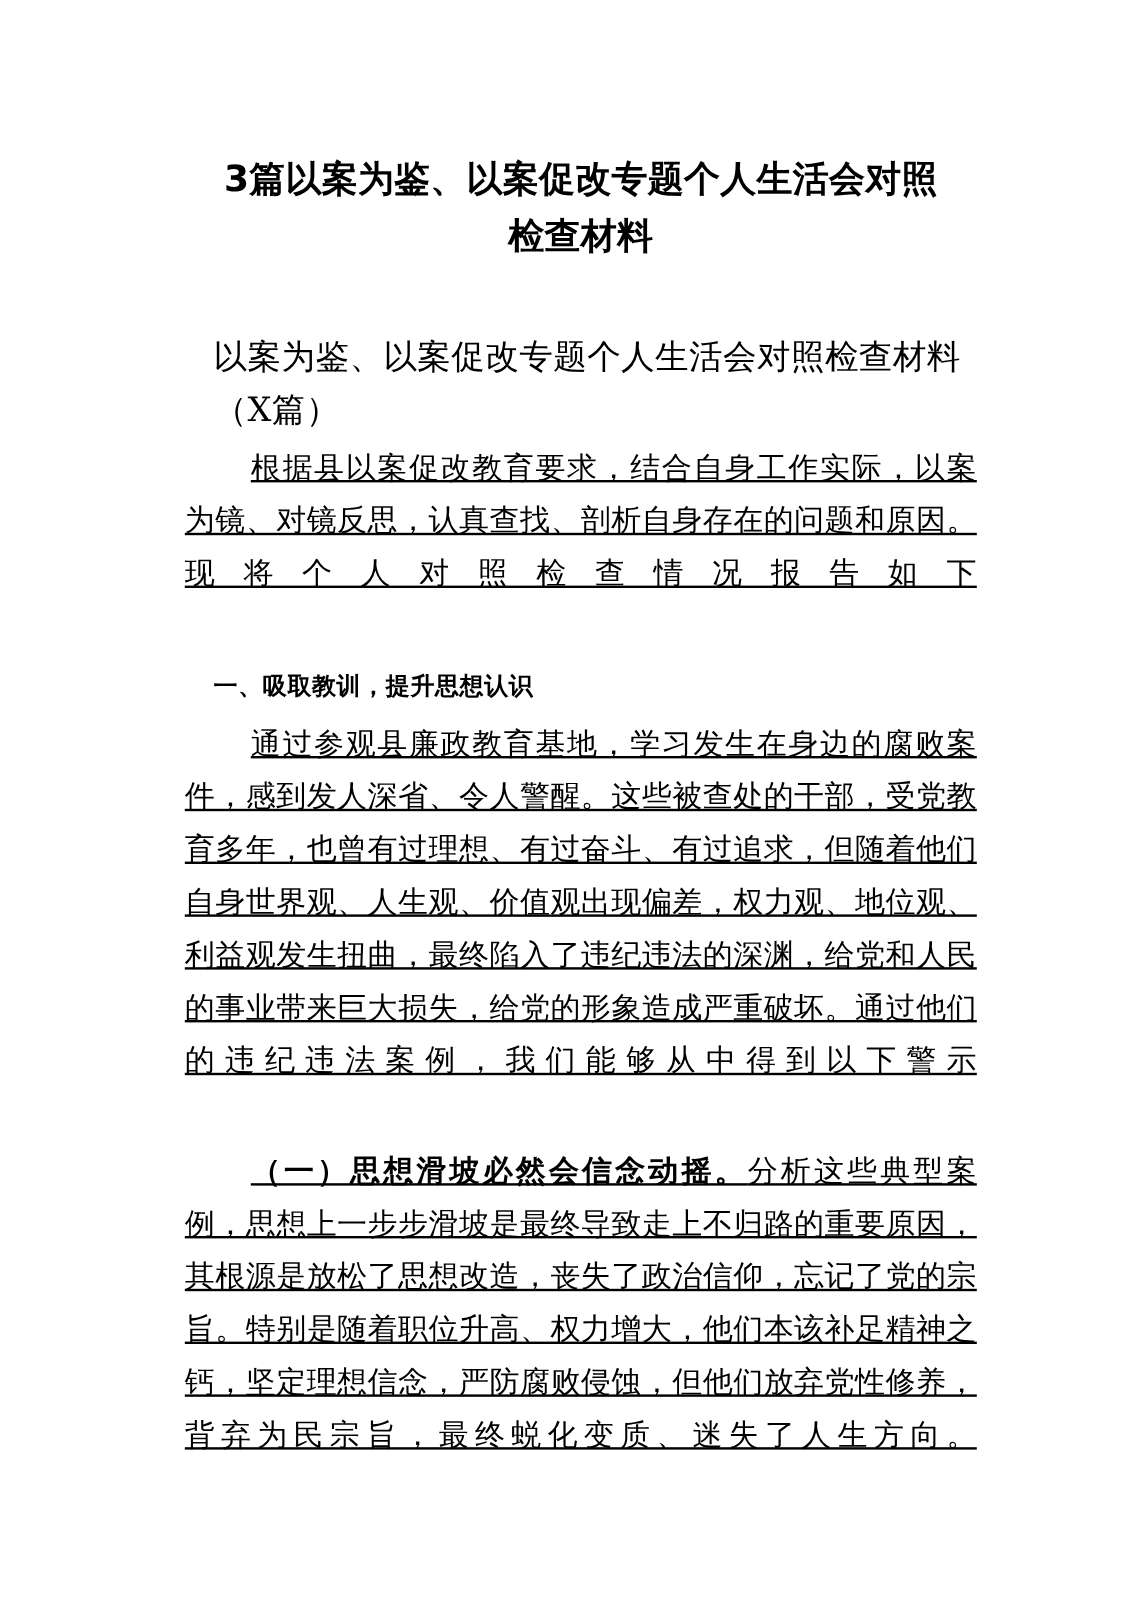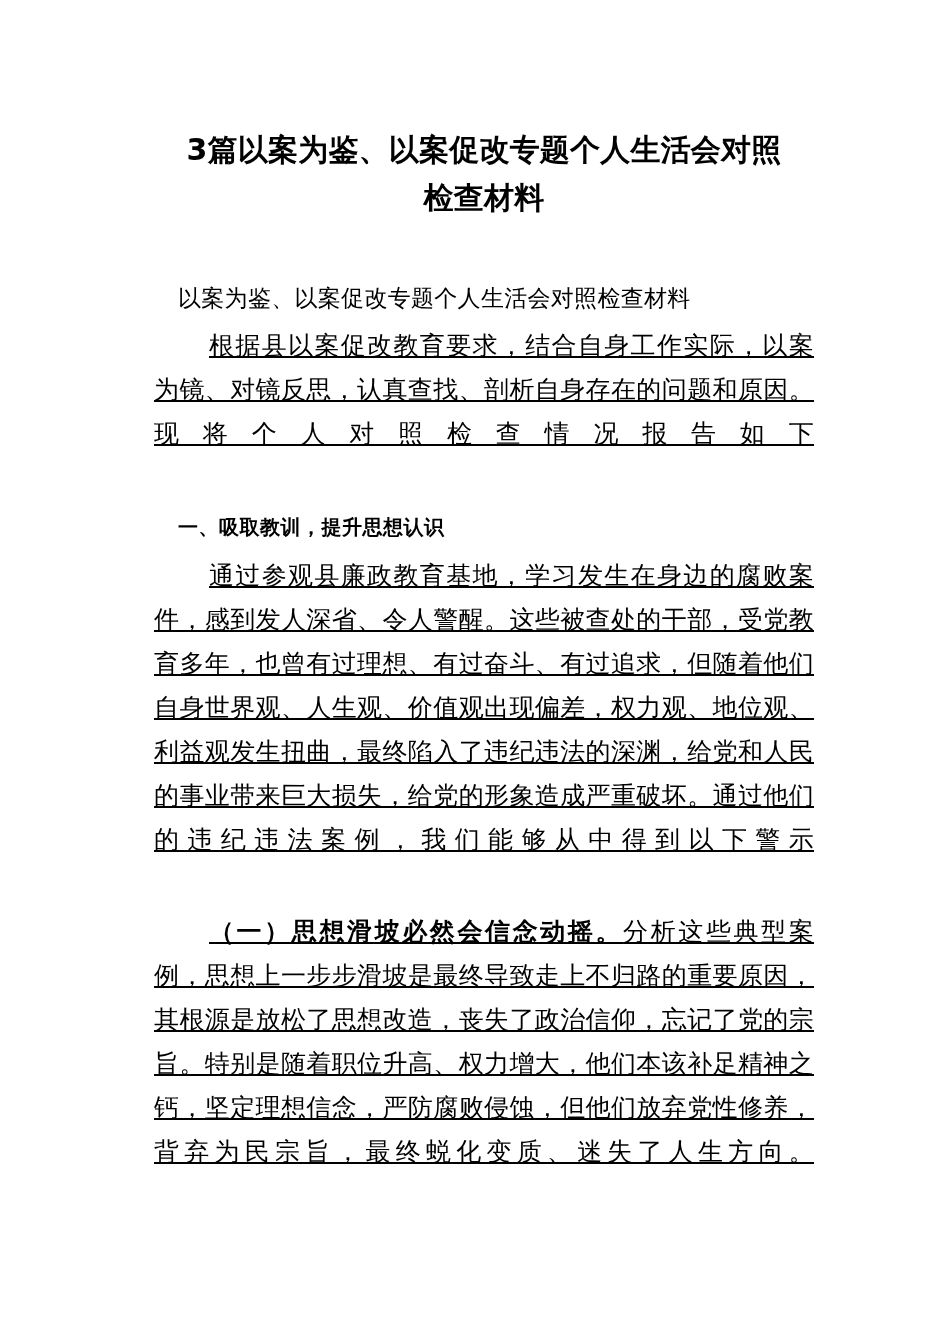--- a/index.html
+++ b/index.html
@@ -46,21 +46,21 @@
     color: #000;
   }
 
   .gap-after-title {
     height: 54px;
   }
 
   
   .subline {
     margin: 0;
-    font-size: 23px;
+    font-size: 28px;
     line-height: 44px;
     text-indent: 28px;
     text-align: left;
     letter-spacing: 0.3px;
   }
 
   .para {
     margin: 4px;
     font-size: 25px;
     line-height: 44px;
@@ -104,20 +104,21 @@
   <div class="content">
 
     <h1 class="doc-title">
       <span>3篇以案为鉴、以案促改专题个人生活会对照</span><br>
       <span>检查材料</span>
     </h1>
 
     <div class="gap-after-title"></div>
 
     <p class="subline">以案为鉴、以案促改专题个人生活会对照检查材料</p>
+    <p class="subline">（X篇）</p>
 
     <p class="para">根据县以案促改教育要求，结合自身工作实际，以案为镜、对镜反思，认真查找、剖析自身存在的问题和原因。现将个人对照检查情况报告如下</p>
 
     <h2 class="section-heading">一、吸取教训，提升思想认识</h2>
 
     <p class="para">通过参观县廉政教育基地，学习发生在身边的腐败案件，感到发人深省、令人警醒。这些被查处的干部，受党教育多年，也曾有过理想、有过奋斗、有过追求，但随着他们自身世界观、人生观、价值观出现偏差，权力观、地位观、利益观发生扭曲，最终陷入了违纪违法的深渊，给党和人民的事业带来巨大损失，给党的形象造成严重破坏。通过他们的违纪违法案例，我们能够从中得到以下警示</p>
 
     <p class="para"><span class="lead">（一）思想滑坡必然会信念动摇。</span><span>分析这些典型案例，思想上一步步滑坡是最终导致走上不归路的重要原因，其根源是放松了思想改造，丧失了政治信仰，忘记了党的宗旨。特别是随着职位升高、权力增大，他们本该补足精神之钙，坚定理想信念，严防腐败侵蚀，但他们放弃党性修养，背弃为民宗旨，最终蜕化变质、迷失了人生方向。</span></p>
 
   </div>

